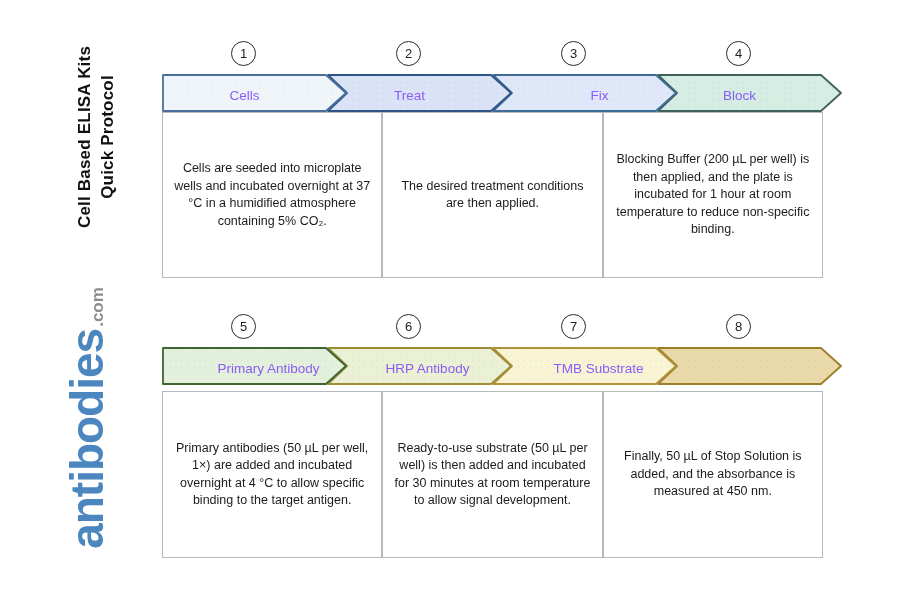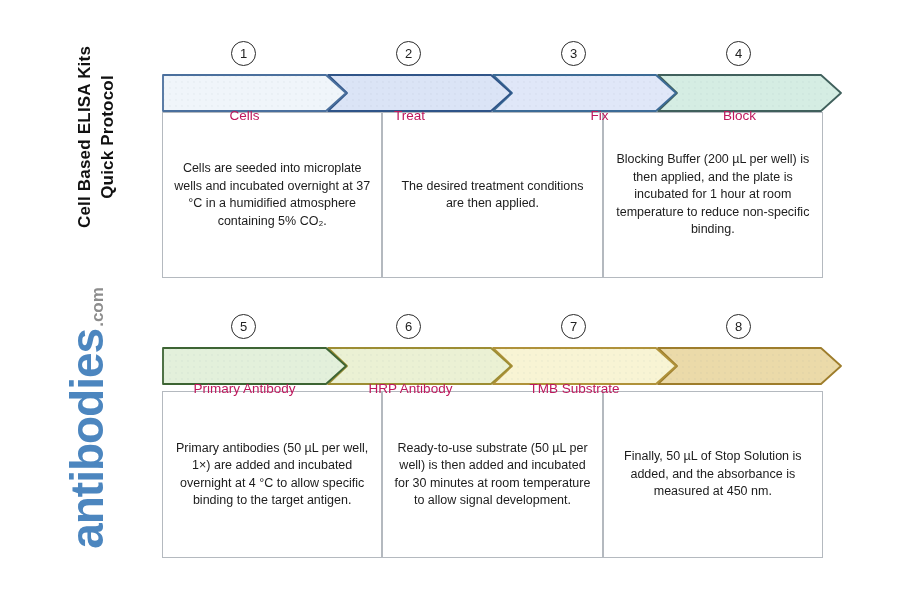--- a/index.html
+++ b/index.html
@@ -29,23 +29,23 @@
   }
   .r1.circle{top:41px;} .r2.circle{top:314px;}
   .c1{left:231px;} .c2{left:396px;} .c3{left:561px;} .c4{left:726px;}
   
   .arrow{position:absolute;width:186px;height:38px;}
   .r1.arrow{top:74px;} .r2.arrow{top:347px;}
   .a1{left:162px;z-index:14;} .a2{left:327px;z-index:13;}
   .a3{left:492px;z-index:12;} .a4{left:657px;z-index:11;}
   .alabel{
     position:absolute;width:165px;height:42px;display:flex;align-items:center;justify-content:center;
-    font-size:13.5px;color:#be185d;z-index:20;margin-top:20px;
+    font-size:13.5px;color:#8b5cf6;z-index:20;
   }
-  .r1.alabel{top:74px;} .r2.alabel{top:347px;}
+  .r1.alabel{top:74px;} .r2.alabel{top:347px;padding-left:24px;}
   
   .boxrow{
     position:absolute;left:162px;width:661px;display:flex;
   }
   .boxrow.r1{top:112px;height:166px;}
   .boxrow.r2{top:385px;height:167px;margin-top:6px;}
   .descbox{
     flex:1;background:#ffffff;border:1px solid #b4b9bf;
     display:flex;align-items:center;justify-content:center;
     padding:6px 9px;box-sizing:border-box;
@@ -147,21 +147,21 @@
   <svg class="arrow r2 a3" viewBox="0 0 186 38">
     <polygon points="1,1 164,1 184,19 164,37 1,37 20,19" stroke-width="1.8" stroke-linejoin="round" fill="#f8f4d4" stroke="#b0923a"></polygon>
     <polygon points="1,1 164,1 184,19 164,37 1,37 20,19" fill="url(#dotpat)" stroke="none"></polygon>
   </svg>
   <svg class="arrow r2 a4" viewBox="0 0 186 38">
     <polygon points="1,1 164,1 184,19 164,37 1,37 20,19" stroke-width="1.8" stroke-linejoin="round" fill="#ebdaa9" stroke="#9e7d2b"></polygon>
     <polygon points="1,1 164,1 184,19 164,37 1,37 20,19" fill="url(#dotpat)" stroke="none"></polygon>
   </svg>
 
   <div class="alabel r2" style="left:162px">Primary Antibody</div>
-  <div class="alabel r2" style="left:328px">HRP Antibody</div>
+  <div class="alabel r2" style="left:321px">HRP Antibody</div>
   <div class="alabel r2" style="left:492px">TMB Substrate</div>
 
   <div class="boxrow r2">
     <div class="descbox">
         <span>Primary antibodies (50 µL per well, 1×) are added and incubated overnight at 4 °C to allow specific binding to the target antigen.</span>
       </div>
     <div class="descbox">
         <span>Ready-to-use substrate (50 µL per well) is then added and incubated for 30 minutes at room temperature to allow signal development.</span>
       </div>
     <div class="descbox">

